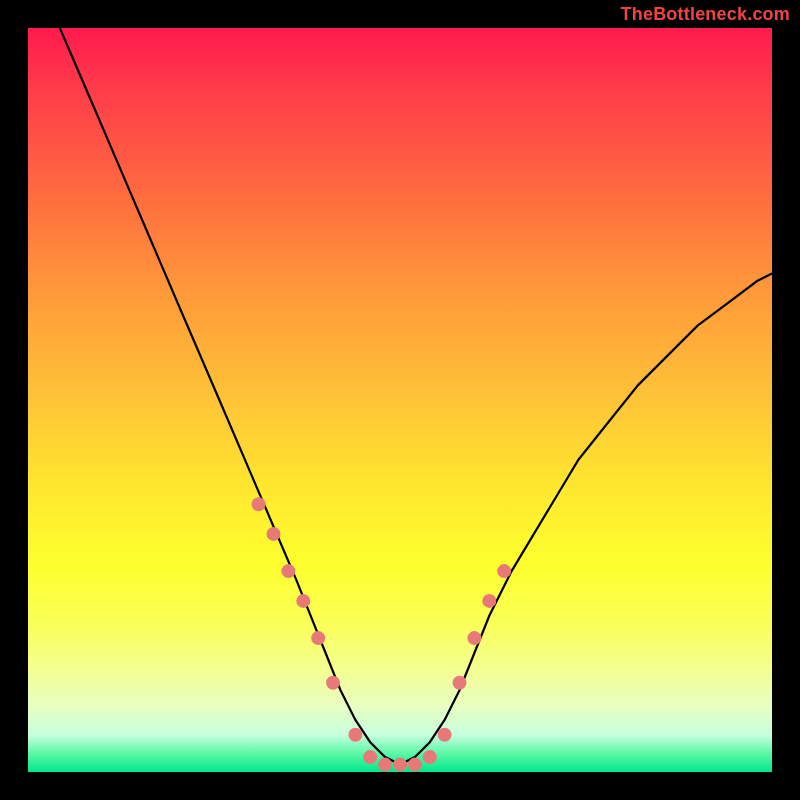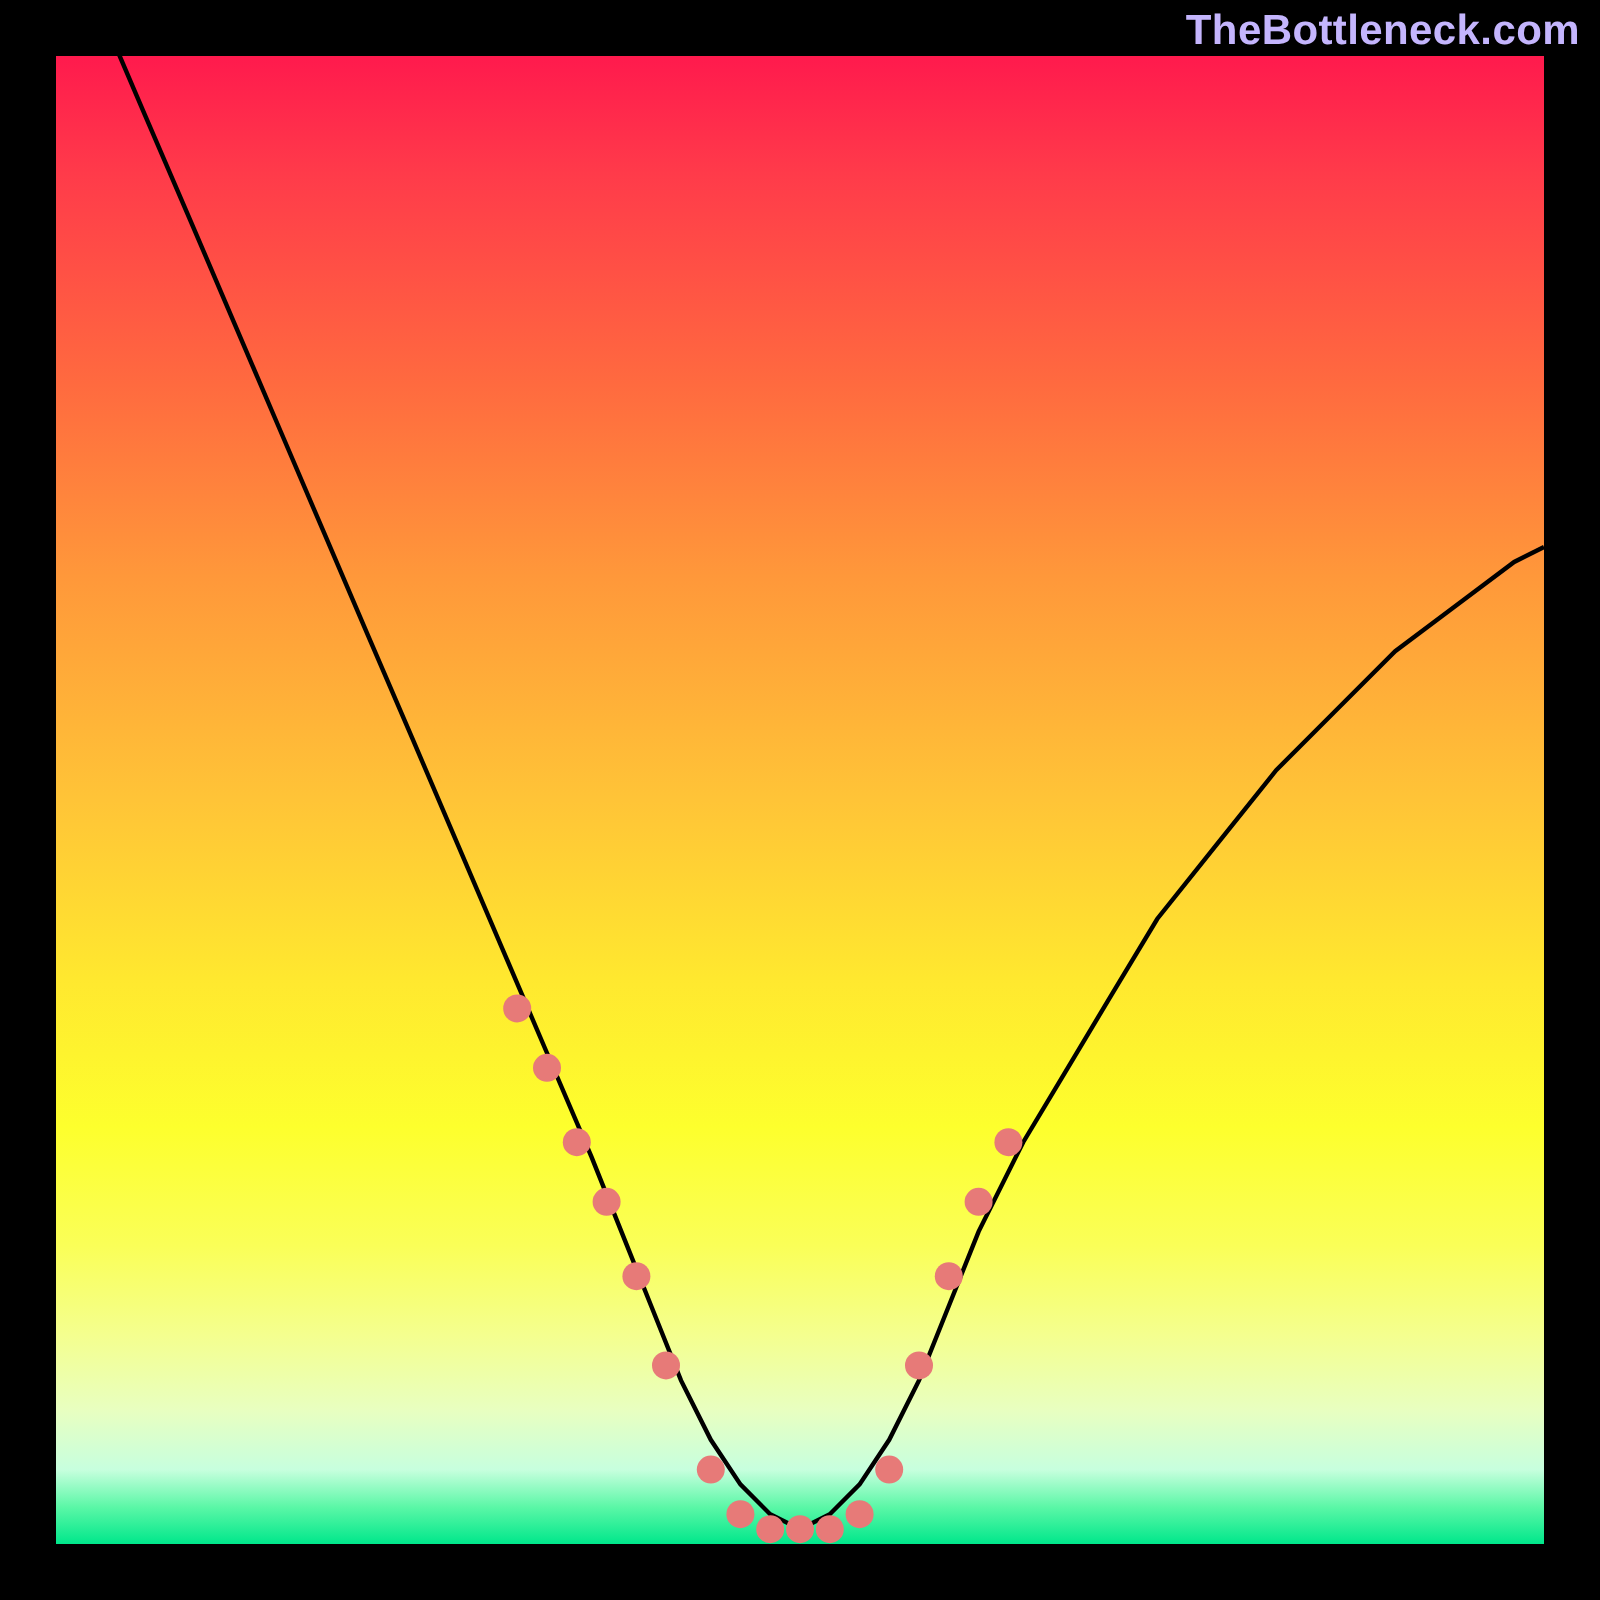--- a/index.html
+++ b/index.html
@@ -41,23 +41,23 @@
     position: absolute;
     inset: 0;
     width: 100%;
     height: 100%;
   }
   .watermark {
     position: absolute;
     top: 4px;
     right: 10px;
     font-family: Arial, sans-serif;
-    font-size: 21px;
+    font-size: 18px;
     font-weight: 600;
-    color: #c4b5fd;
+    color: #ef4444;
     letter-spacing: 0.2px;
   }
 </style>
 </head>
 <body>
 <div class="frame">
 
   <div class="plot-area">
     <div class="gradient-bg"></div>
 

